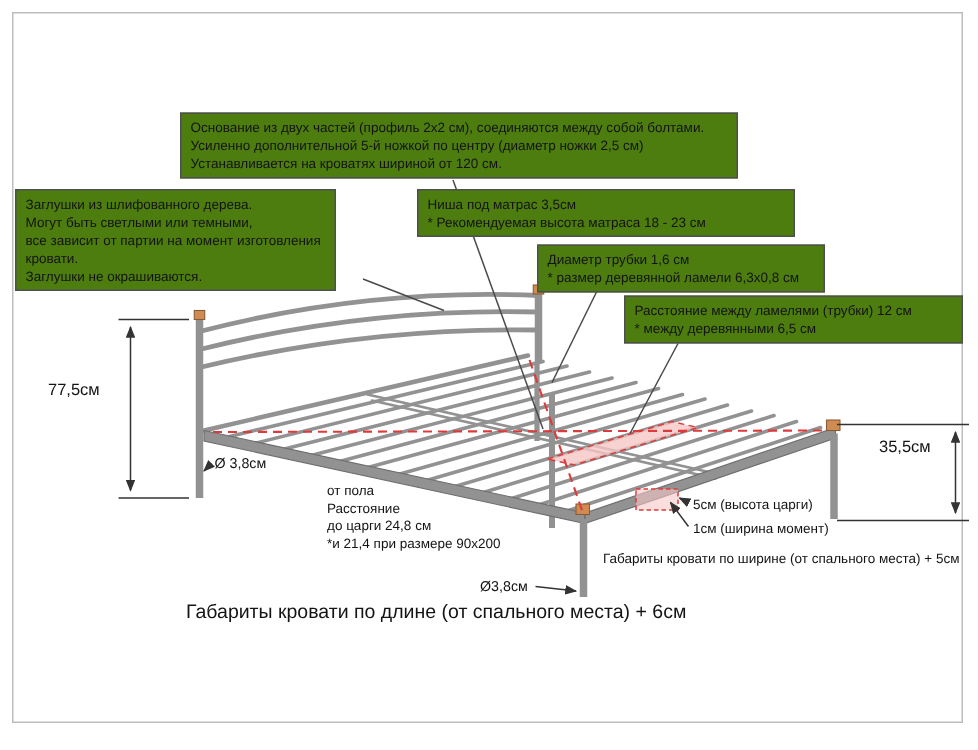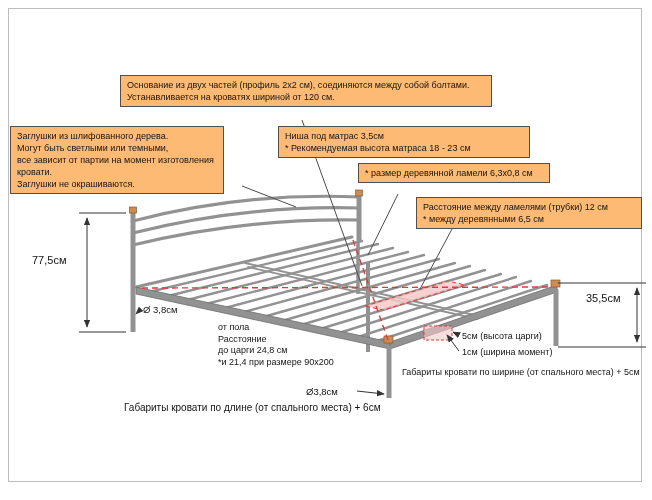--- a/index.html
+++ b/index.html
@@ -10,21 +10,21 @@
     color:#161616;
   }
   .canvas { position:relative; width:652px; height:500px; background:#fff; overflow:hidden; }
   .frame-border {
     position:absolute; left:8px; top:8px; width:634px; height:474px;
     border:1px solid var(--diagram_border,#bdbdbd); pointer-events:none;
   }
   svg.draw { position:absolute; left:0; top:0; }
 
   .callout {
-    position:absolute; background:#fdba74;
+    position:absolute; background:#4d7c0f;
     border:1px solid var(--callout_border,#4f4f4f);
     padding:3px 6px; font-size:9px; line-height:12px; color:#141414;
   }
   .lbl { position:absolute; white-space:nowrap; font-size:9.5px; line-height:11px; color:#141414; }
   .lbl.big { font-size:11px; }
   .lbl-block { position:absolute; font-size:9px; line-height:11.5px; color:#141414; }
 
   
   .tube { stroke:var(--frame,#929292); fill:none; stroke-linecap:round; }
   .leg  { stroke:var(--frame,#929292); stroke-linecap:butt; }
@@ -133,59 +133,61 @@
     <g class="dim">
       <line x1="141" y1="309" x2="136" y2="314" marker-end="url(#ah)"></line>
       <line x1="357" y1="391" x2="384" y2="394" marker-end="url(#ah)"></line>
       <line x1="459" y1="335" x2="453" y2="332" marker-end="url(#ah)"></line>
       <line x1="459" y1="351" x2="447" y2="335" marker-end="url(#ah)"></line>
     </g>
   </svg>
 
   <div class="callout" style="left:120px; top:75px; width:372px;">
     <div>Основание из двух частей (профиль 2x2 см), соединяются между собой болтами.</div>
+    <div>Усиленно дополнительной 5-й ножкой по центру (диаметр ножки 2,5 см)</div>
     <div>Устанавливается на кроватях шириной от 120 см.</div>
   </div>
 
   <div class="callout" style="left:10px; top:126px; width:214px;">
     <div>Заглушки из шлифованного дерева.</div>
     <div>Могут быть светлыми или темными,</div>
     <div>все зависит от партии на момент изготовления кровати.</div>
     <div>Заглушки не окрашиваются.</div>
   </div>
 
   <div class="callout" style="left:278px; top:126px; width:252px;">
     <div>Ниша под матрас 3,5см</div>
     <div>* Рекомендуемая высота матраса 18 - 23 см</div>
   </div>
 
   <div class="callout" style="left:358px; top:163px; width:192px;">
+    <div>Диаметр трубки 1,6 см</div>
     <div>* размер деревянной ламели 6,3х0,8 см</div>
   </div>
 
   <div class="callout" style="left:416px; top:197px; width:226px;">
     <div>Расстояние между ламелями (трубки) 12 см</div>
     <div>* между деревянными 6,5 см</div>
   </div>
 
   <div class="lbl big" style="left:32px; top:255px;">77,5см</div>
 
   <div class="lbl" style="left:143px; top:304px;">Ø 3,8см</div>
 
   <div class="lbl-block" style="left:218px; top:322px;">
     <div>от пола</div>
     <div>Расстояние</div>
     <div>до царги 24,8 см</div>
     <div>*и 21,4 при размере 90x200</div>
   </div>
 
-  <div class="lbl" style="left:306px; top:386px;">Ø3,8см</div>
+  <div class="lbl" style="left:320px; top:386px;">Ø3,8см</div>
 
   <div class="lbl" style="left:462px; top:331px; font-size:9px;">5см (высота царги)</div>
 
   <div class="lbl" style="left:462px; top:347px; font-size:9px;">1см (ширина момент)</div>
 
   <div class="lbl big" style="left:586px; top:293px;">35,5см</div>
 
   <div class="lbl" style="left:402px; top:367px; font-size:9px;">Габариты кровати по ширине (от спального места) + 5см</div>
 
-  <div class="lbl" style="left:124px; top:402px; font-size:10px;">Габариты кровати по длине (от спального места) + 6см</div>
+  <div class="lbl" style="left:124px; top:402px; font-size:13px;">Габариты кровати по длине (от спального места) + 6см</div>
 </div>
 
 </body></html>

